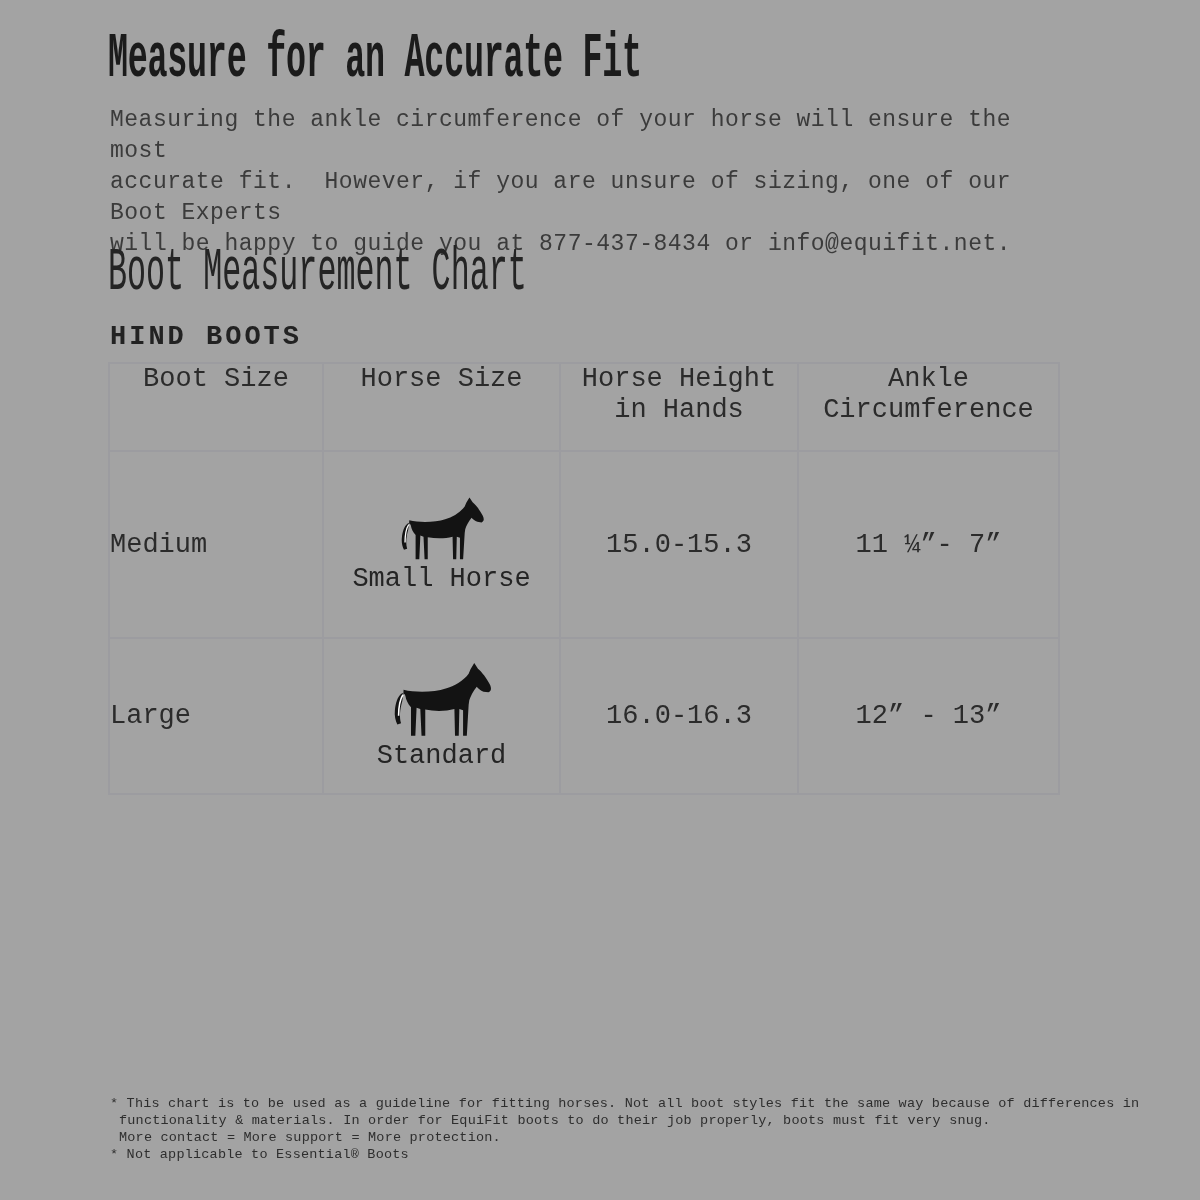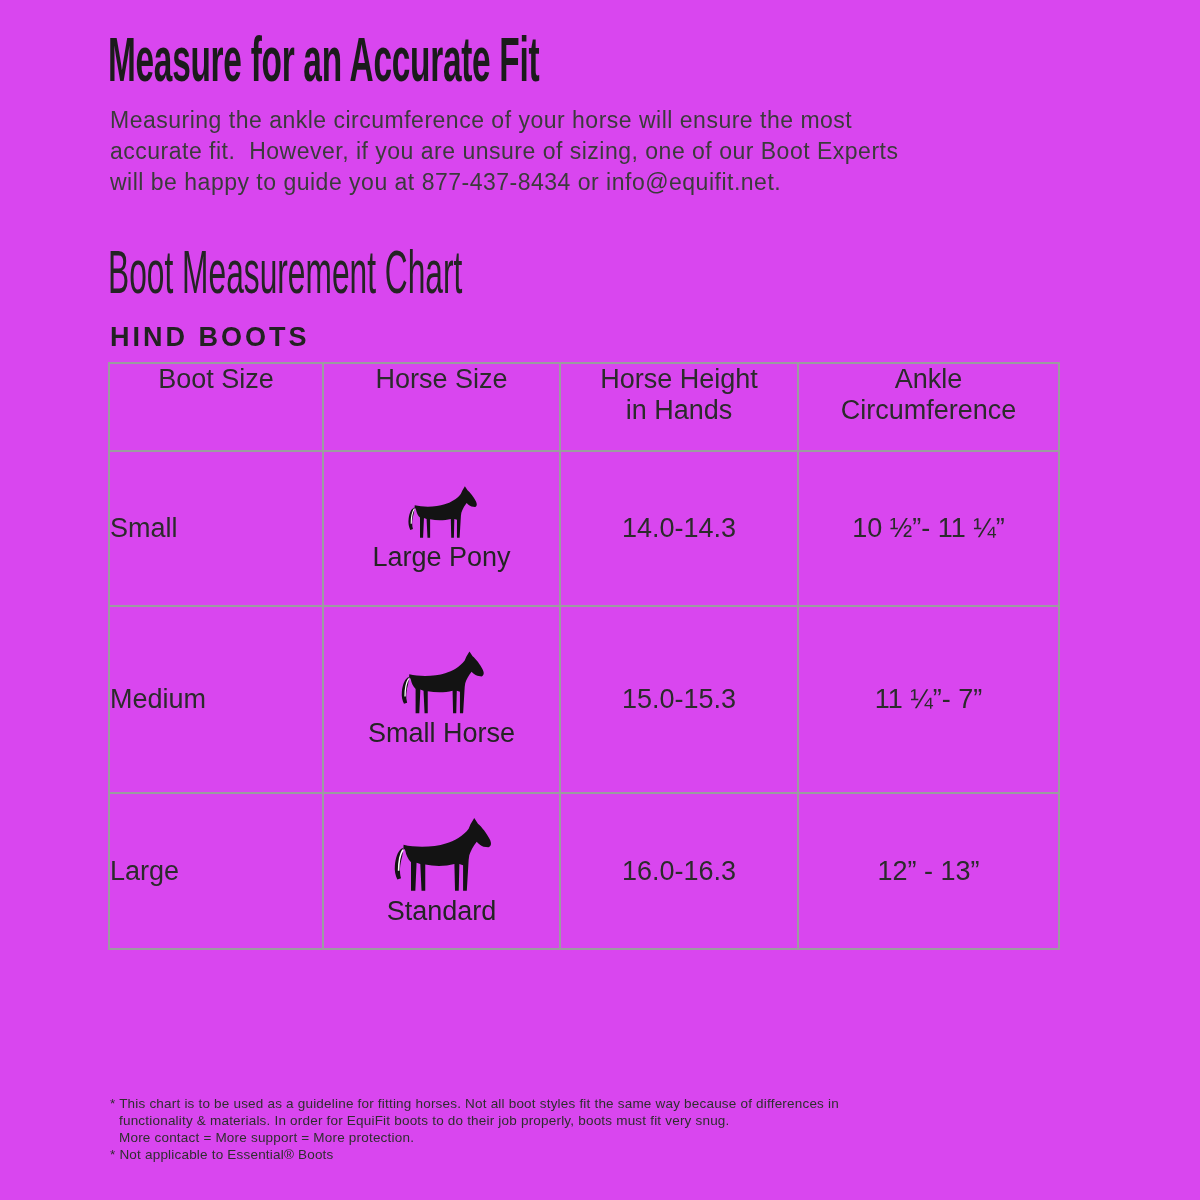--- a/index.html
+++ b/index.html
@@ -1,21 +1,21 @@
 <!DOCTYPE html>
 <html><head>
 <meta charset="utf-8">
 <style>
   html, body { margin: 0; padding: 0; background: #ffffff; }
   .page {
     position: relative;
     width: 1200px;
     height: 1200px;
-    background: #d946ef;
-    font-family: Liberation Sans, sans-serif;
+    background: #a3a3a3;
+    font-family: Liberation Mono, monospace;
     color: #2b2b2b;
     overflow: hidden;
   }
   .condense {
     display: inline-block;
     transform-origin: left center;
     white-space: nowrap;
   }
   .page-title {
     position: absolute;
@@ -168,33 +168,20 @@
       <tr>
         <th class="col-boot">Boot Size</th>
         <th>Horse Size</th>
         <th>Horse Height
 in Hands</th>
         <th>Ankle
 Circumference</th>
       </tr>
     </thead>
     <tbody>
-      <tr class="r0">
-        <td class="c-boot">Small</td>
-        <td class="c-horse">
-          <div class="horsebox">
-            <svg class="horse h0" viewBox="0 0 200 125">
-                <use href="#horse-shape"></use>
-              </svg>
-            <div class="horselabel">Large Pony</div>
-          </div>
-        </td>
-        <td class="c-num">14.0-14.3</td>
-        <td class="c-num">10 ½”- 11 ¼”</td>
-      </tr>
       <tr class="r1">
         <td class="c-boot">Medium</td>
         <td class="c-horse">
           <div class="horsebox">
             <svg class="horse h1" viewBox="0 0 200 125">
                 <use href="#horse-shape"></use>
               </svg>
             <div class="horselabel">Small Horse</div>
           </div>
         </td>

